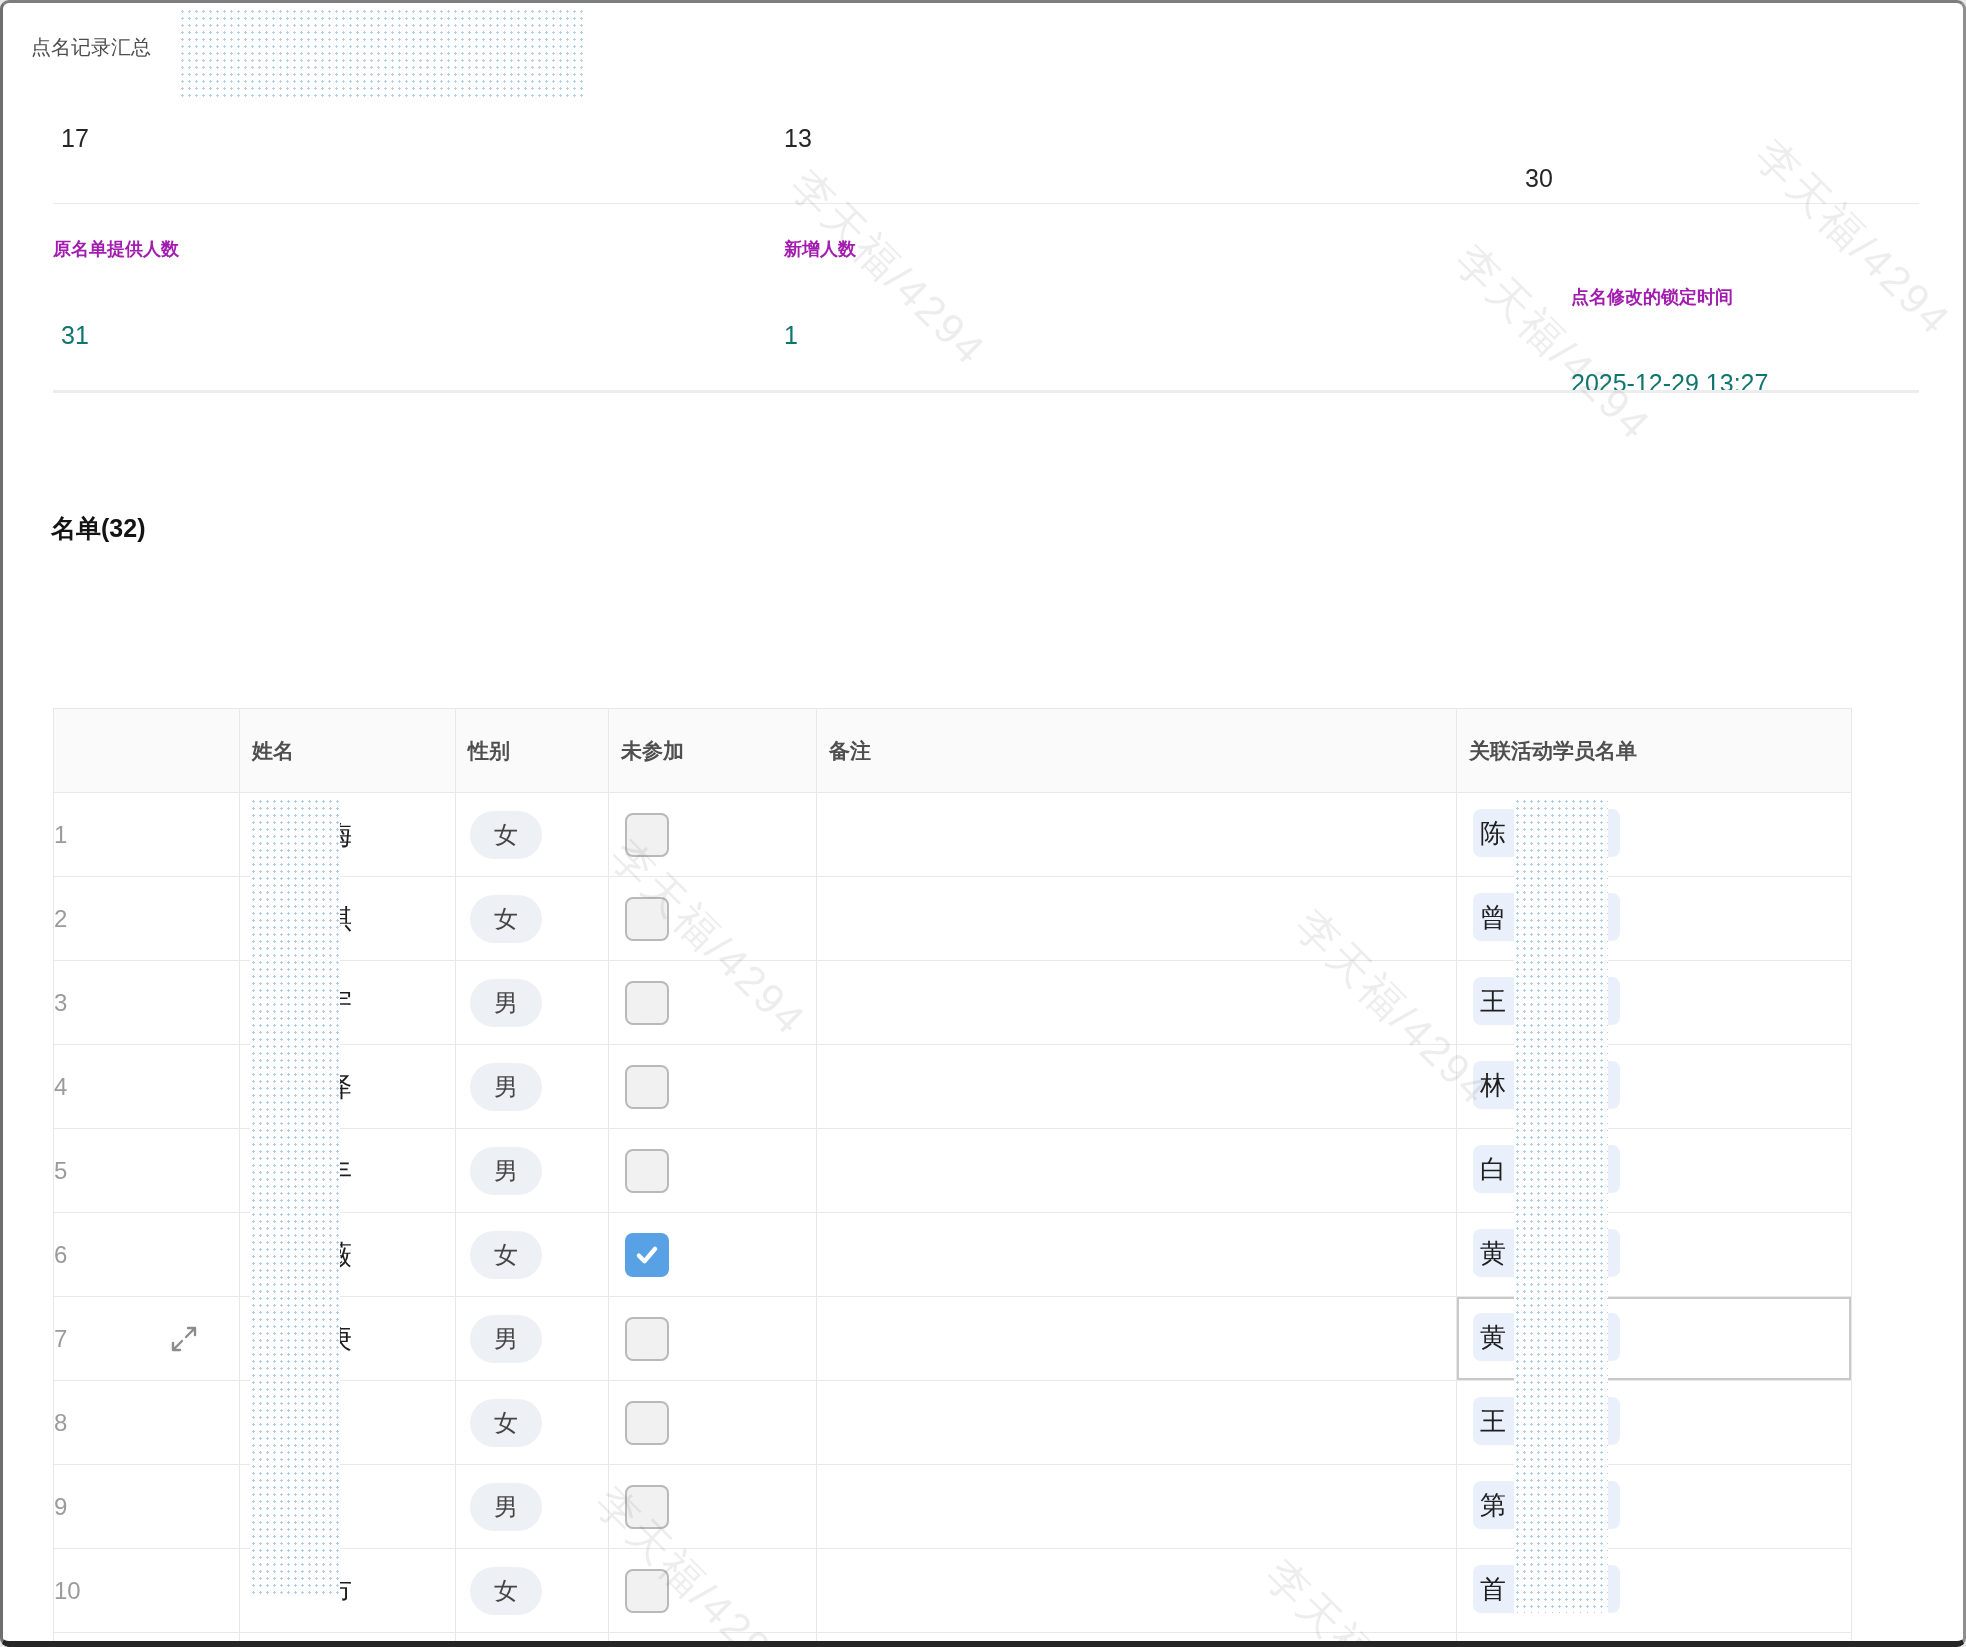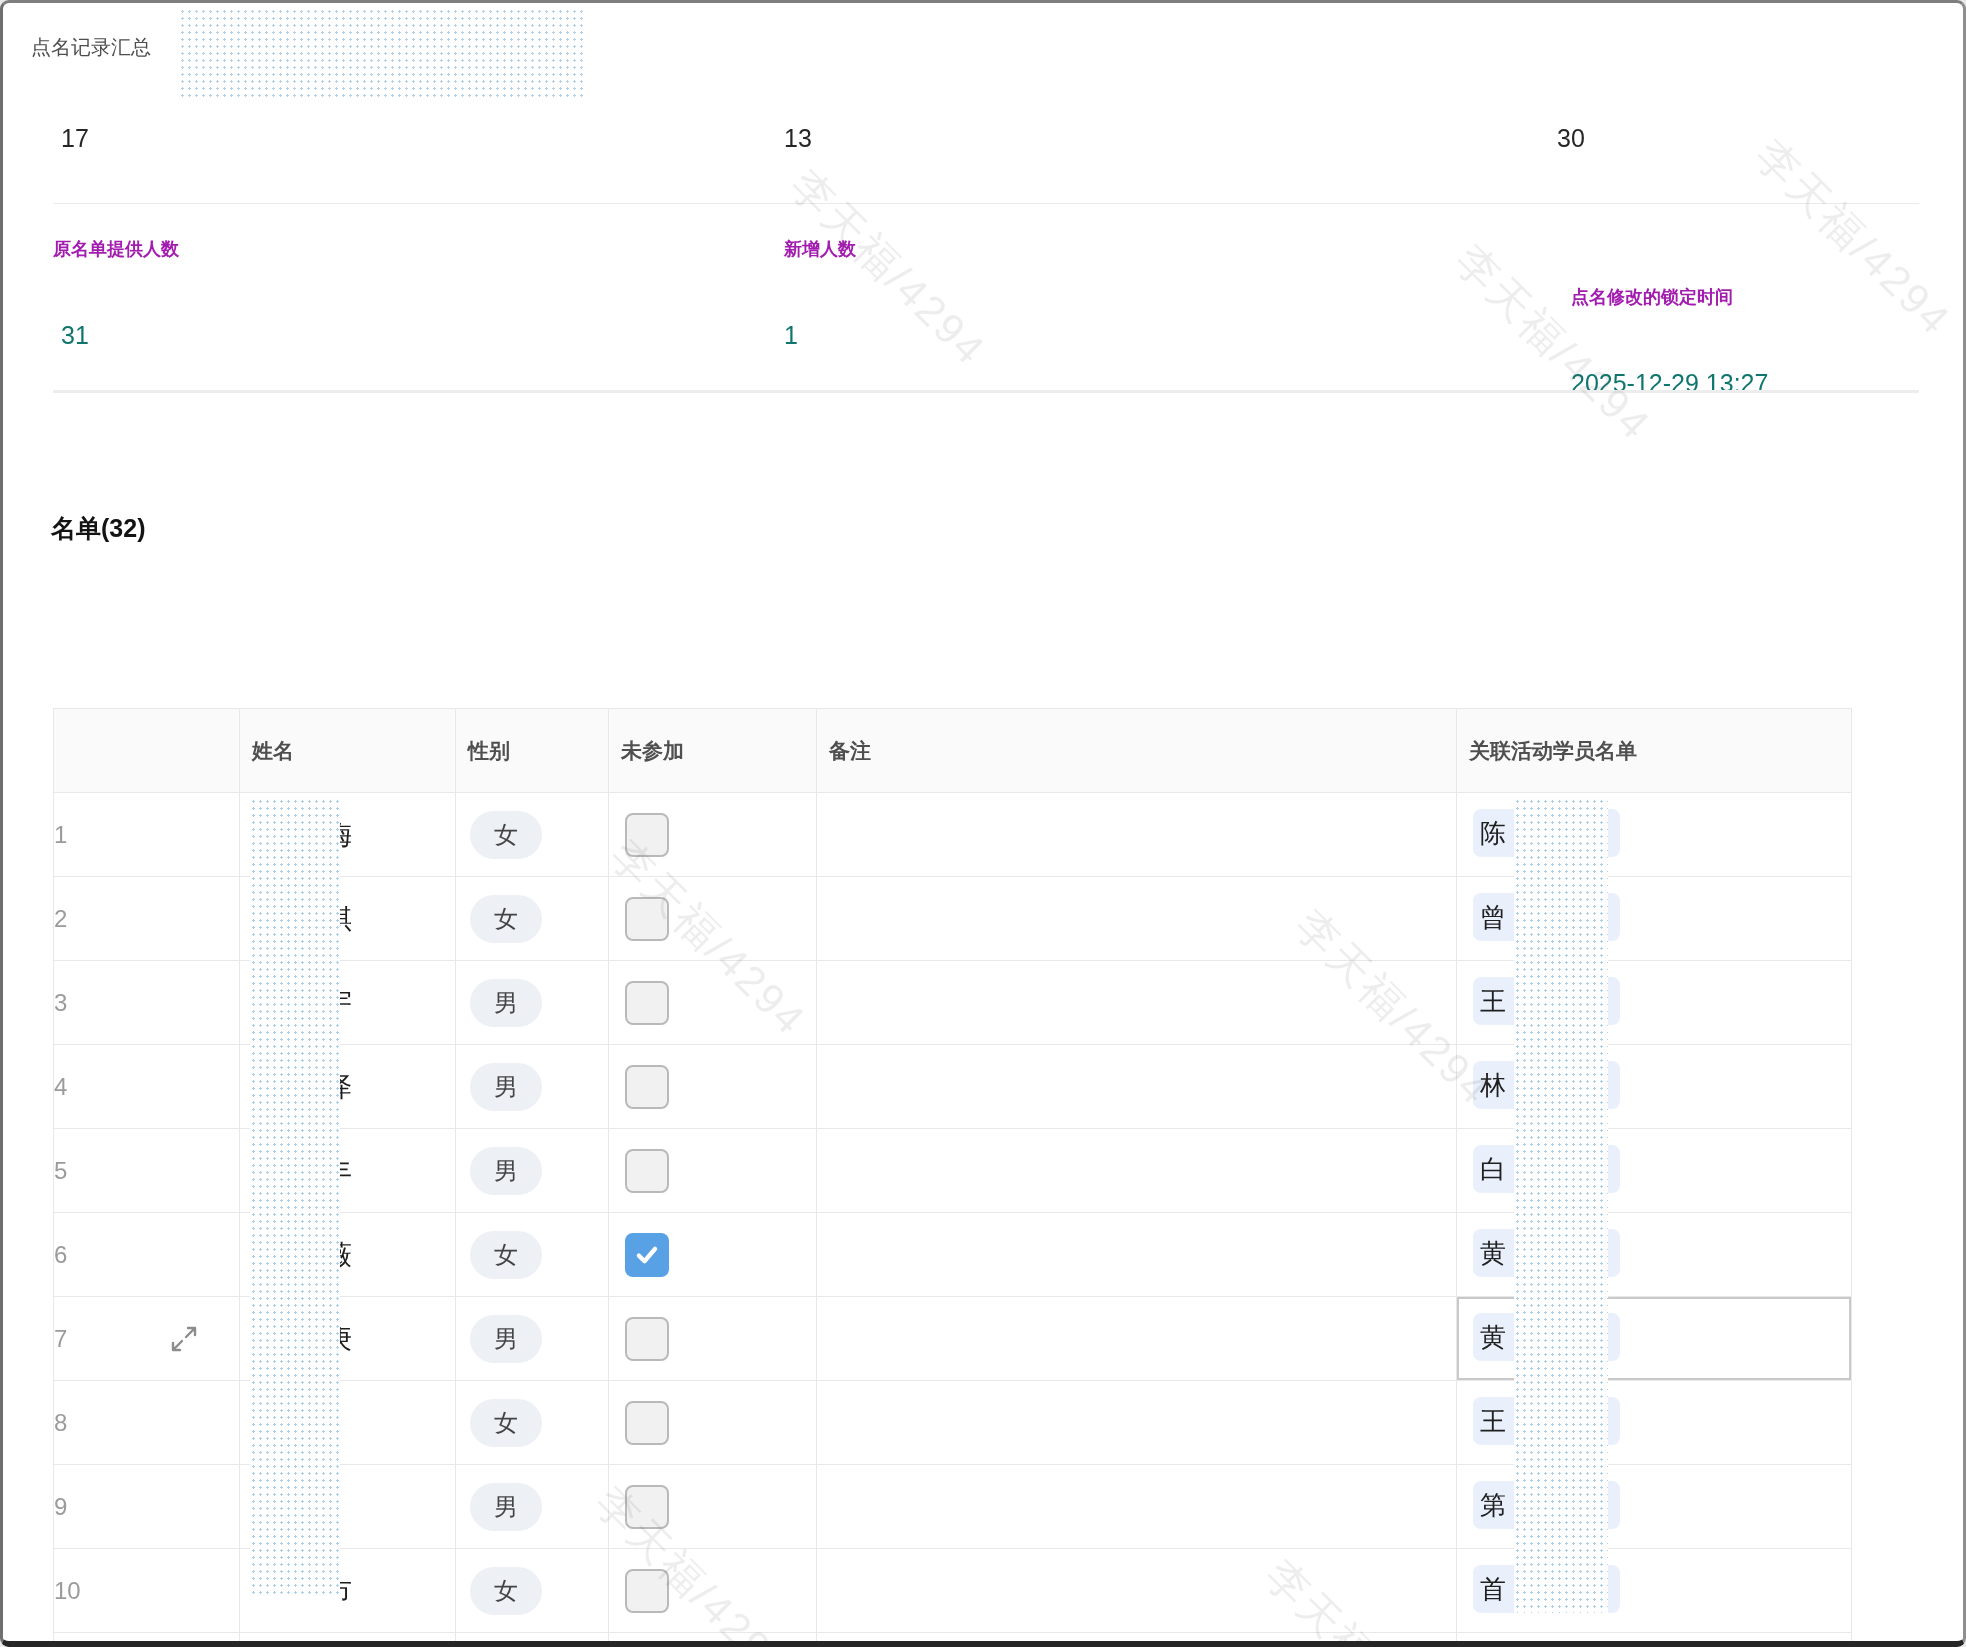--- a/index.html
+++ b/index.html
@@ -25,21 +25,21 @@
     background-color:#ffffff;
     background-image:radial-gradient(circle, #b3d2ea 1.1px, rgba(0,0,0,0) 1.4px);
     background-size:7px 7px;
     z-index:11;
   }
   .stat-val{font-size:25px;color:#262626;top:121px;}
   .stat-label{font-size:18px;font-weight:700;color:#a21caf;top:234px;text-align:right;}
   .stat-val2{font-size:25px;color:#0f766e;top:318px;}
   .col-a{left:58px;} .col-a2{left:50px;}
   .col-b{left:781px;}
-  .col-c{left:1554px;} .col-c2{left:1568px;margin-top:48px;}
+  .col-c{left:1522px;margin-top:40px;} .col-c2{left:1568px;margin-top:48px;}
   .divider{left:50px;width:1866px;background:#eaeaea;height:1px;}
   .divider-1{top:200px;}
   .divider-2{top:387px;height:3px;background:#ededed;}
   .list-heading{left:48px;top:472px;font-size:25px;font-weight:700;color:#141414;margin-top:37px;}
   .list-note{left:48px;top:556px;font-size:21px;color:#767676;}
   
   table.roster{
     position:absolute;left:50px;top:705px;
     border-collapse:collapse;table-layout:fixed;
     width:1798px;z-index:1;

